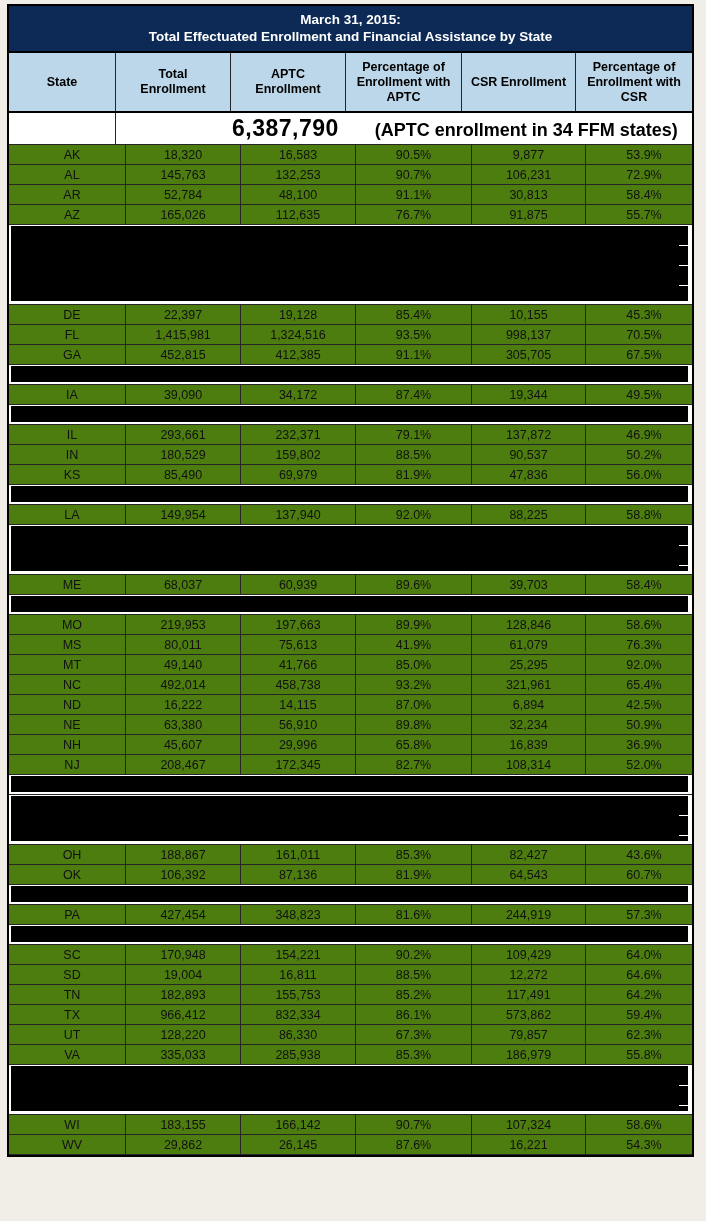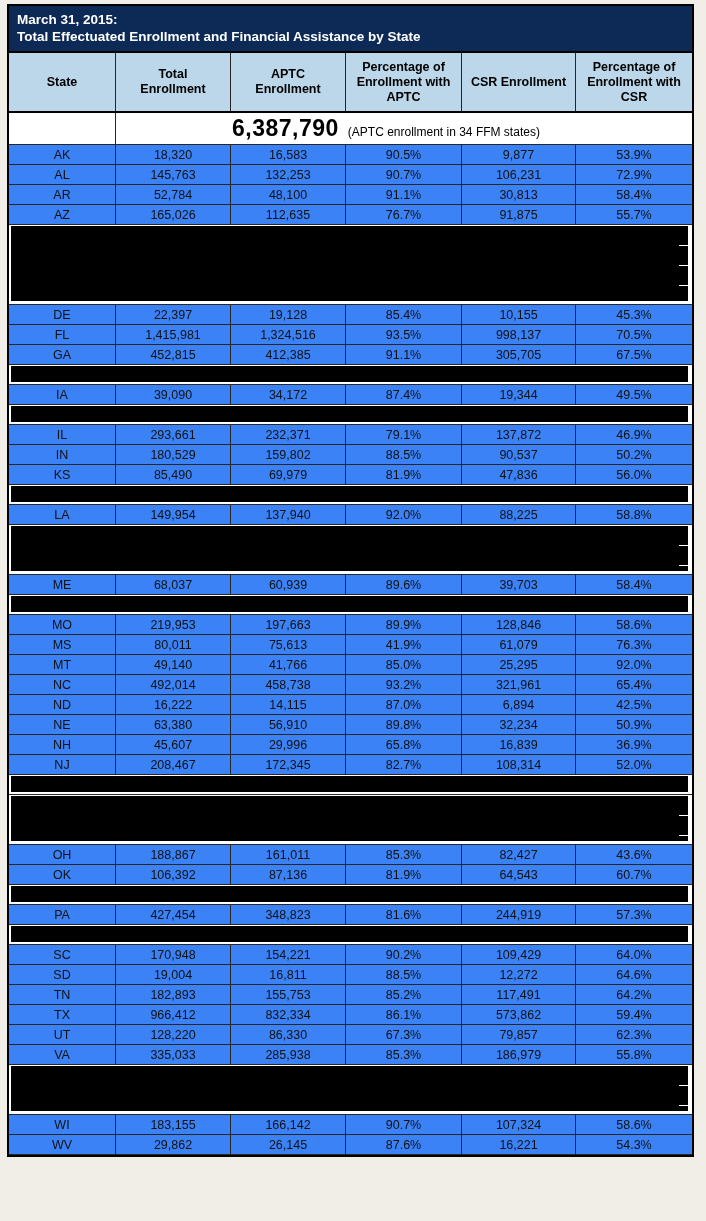--- a/index.html
+++ b/index.html
@@ -10,21 +10,21 @@
     --grid:#262626;
     --redaction:#000000;
     --text:#111111;
   }
   html,body{margin:0;padding:0;}
   body{font-family:"Liberation Sans", sans-serif;}
   .page{width:706px;height:1221px;background:var(--page-bg);overflow:hidden;position:relative;}
   .table-wrap{width:683px;margin:4px 0 0 7px;border:2px solid #000;background:#ffffff;}
 
   .title{
-    background:var(--title-bg);color:var(--title-text);text-align:left;
+    background:var(--title-bg);color:var(--title-text);text-align:center;
     padding:5px 8px 6px;border-bottom:2px solid #000;
     font-weight:bold;font-size:13.5px;line-height:15px;
   }
   .title div{padding:1px 0;}
 
   .grid-cols{display:grid;grid-template-columns:107px 115px 115px 116px 114px 116px;}
 
   .header-row{
     background:var(--header-bg);height:60px;box-sizing:border-box;
     border-bottom:2px solid #000;
@@ -35,26 +35,26 @@
     text-align:center;white-space:pre-line;
     border-right:1px solid var(--grid);box-sizing:border-box;
   }
   .header-cell:last-child{border-right:none;}
 
   .summary-row{
     display:flex;height:32px;box-sizing:border-box;background:#fff;
     border-bottom:1px solid var(--grid);align-items:stretch;
   }
   .sum-spacer{width:107px;box-sizing:border-box;border-right:1px solid var(--grid);}
-  .sum-content{display:flex;align-items:baseline;padding-left:116px;gap:9px;align-self:center;}
+  .sum-content{display:flex;align-items:baseline;padding-left:116px;gap:0;align-self:center;}
   .sum-number{font-weight:bold;font-size:23px;color:#000;letter-spacing:.5px;}
-  .sum-note{font-weight:normal;font-size:12px;color:#000;}
+  .sum-note{font-weight:bold;font-size:18px;color:#000;margin-left:36px;}
 
   .state-row{
-    height:20px;box-sizing:border-box;border-bottom:1px solid var(--grid);background:#3b82f6;
+    height:20px;box-sizing:border-box;border-bottom:1px solid var(--grid);background:#4d7c0f;padding-left:10px;
   }
   .cell{
     display:flex;align-items:center;justify-content:center;
     font-size:12.5px;color:var(--text);
     border-right:1px solid var(--grid);box-sizing:border-box;
   }
   .cell:last-child{border-right:none;}
 
   .redacted-row{
     position:relative;box-sizing:border-box;background:#fff;

